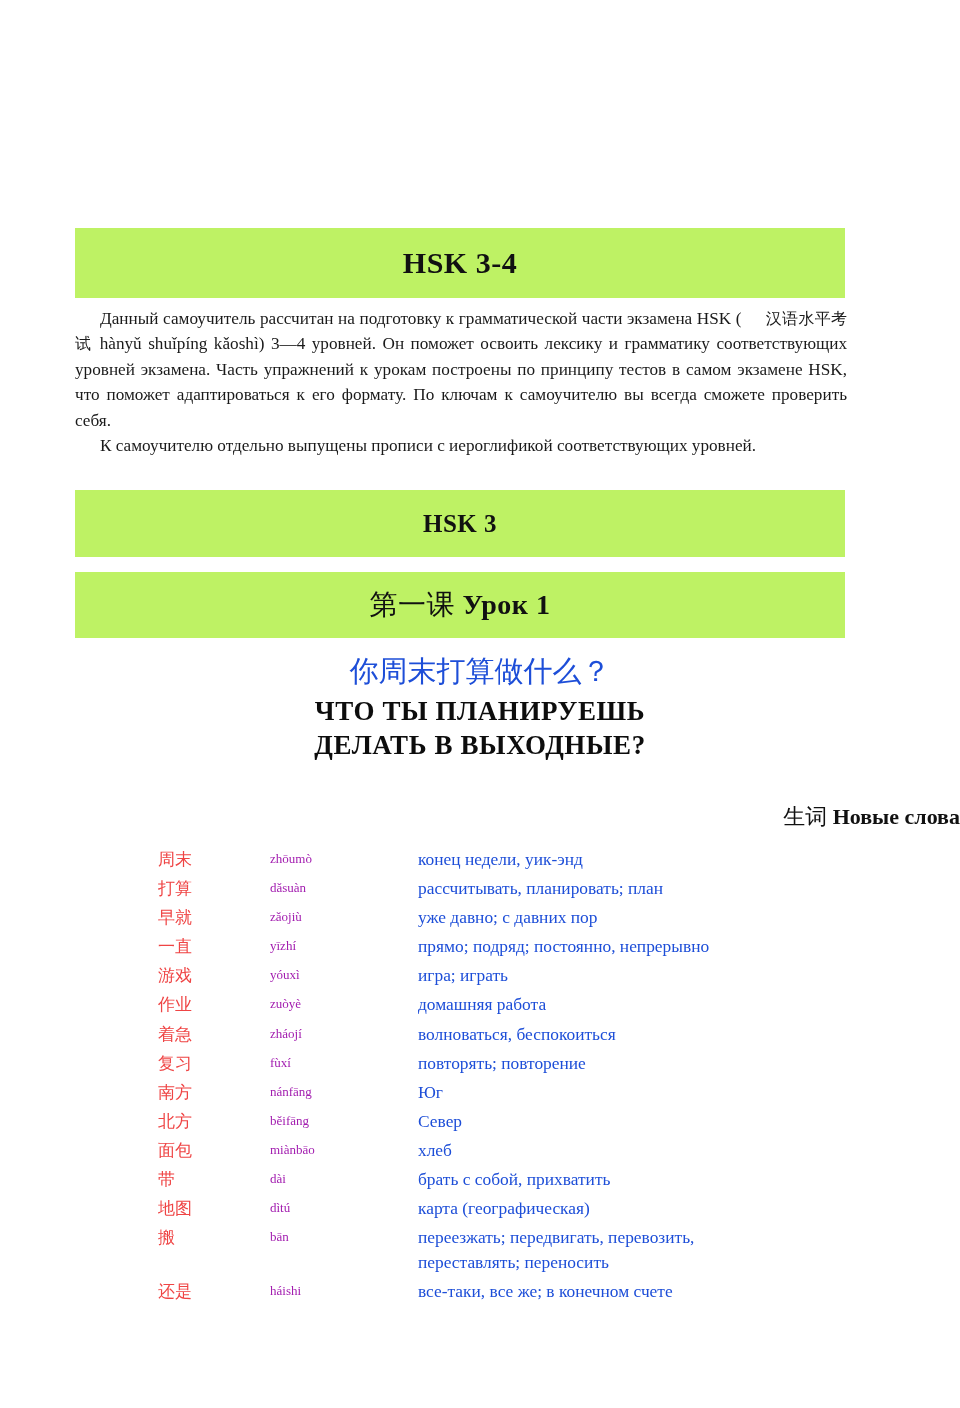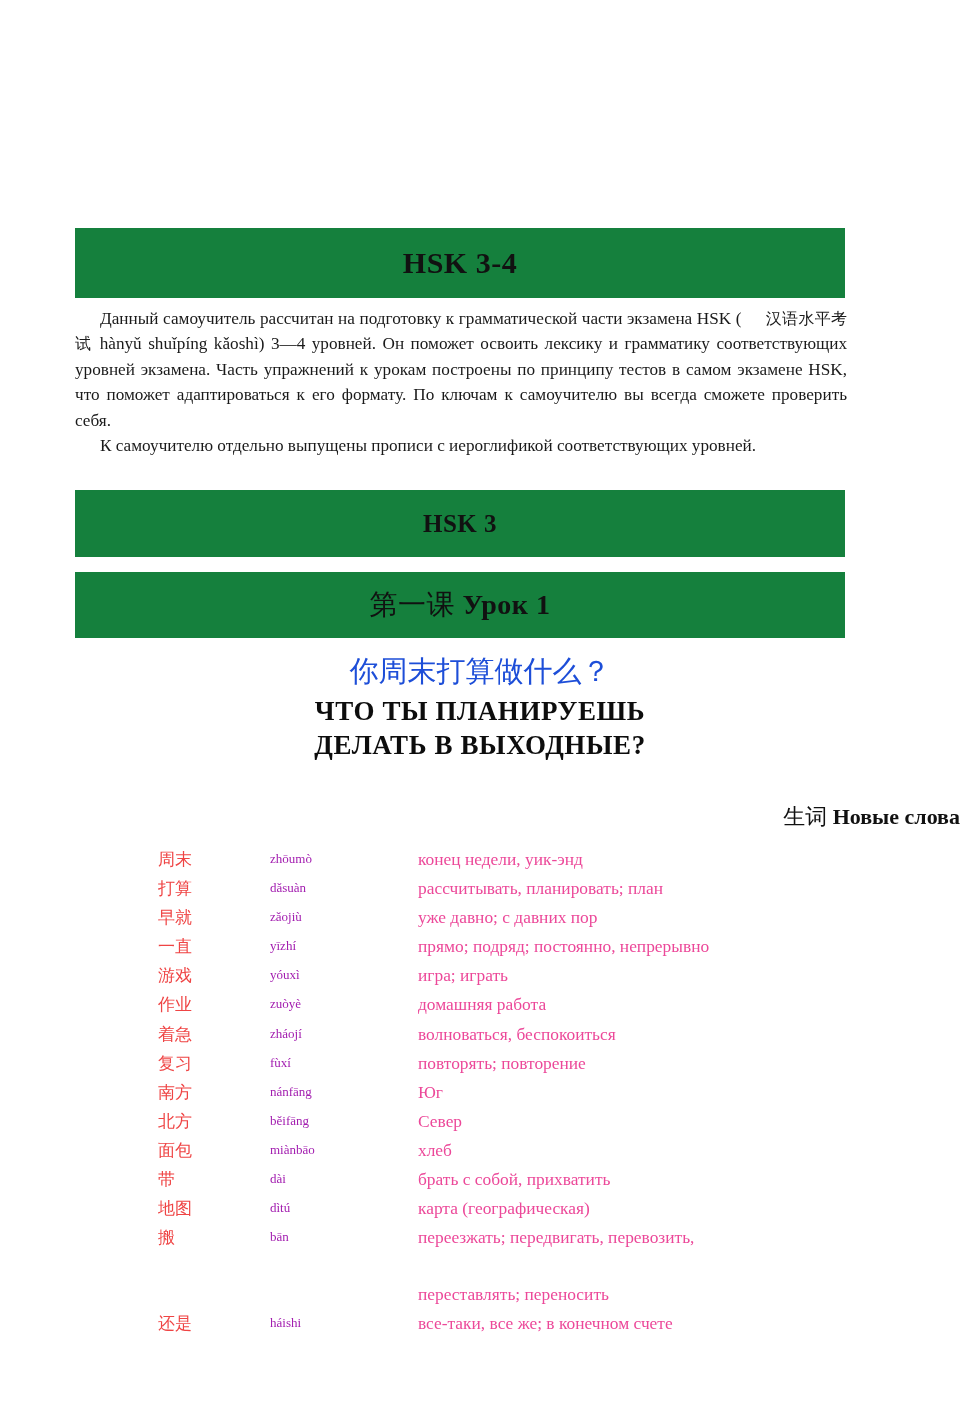--- a/index.html
+++ b/index.html
@@ -20,21 +20,21 @@
     width: 960px;
     height: 1408px;
     box-sizing: border-box;
   }
 
   
   .banner {
     position: absolute;
     left: 75px;
     width: 770px;
-    background: #15803d;
+    background: #bef264;
     display: flex;
     align-items: center;
     justify-content: center;
     box-sizing: border-box;
   }
   .banner-text {
     font-weight: bold;
     letter-spacing: 0.5px;
     color: #111111;
     white-space: nowrap;
@@ -135,23 +135,23 @@
     width: 148px;
     flex: 0 0 148px;
     font-size: 13px;
     line-height: 24.5px;
     color: #a21caf;
   }
   .col-ru {
     flex: 1 1 auto;
     font-size: 17.4px;
     line-height: 24.5px;
-    color: #ec4899;
-  }
-  .col-ru .line2 { display: block; margin-top: 32px; }
+    color: #1d4ed8;
+  }
+  .col-ru .line2 { display: block; }
 </style>
 </head>
 <body>
 
 <div class="page">
 
   <div class="banner" id="banner-hsk34">
     <span class="banner-text">HSK 3-4</span>
   </div>
 

